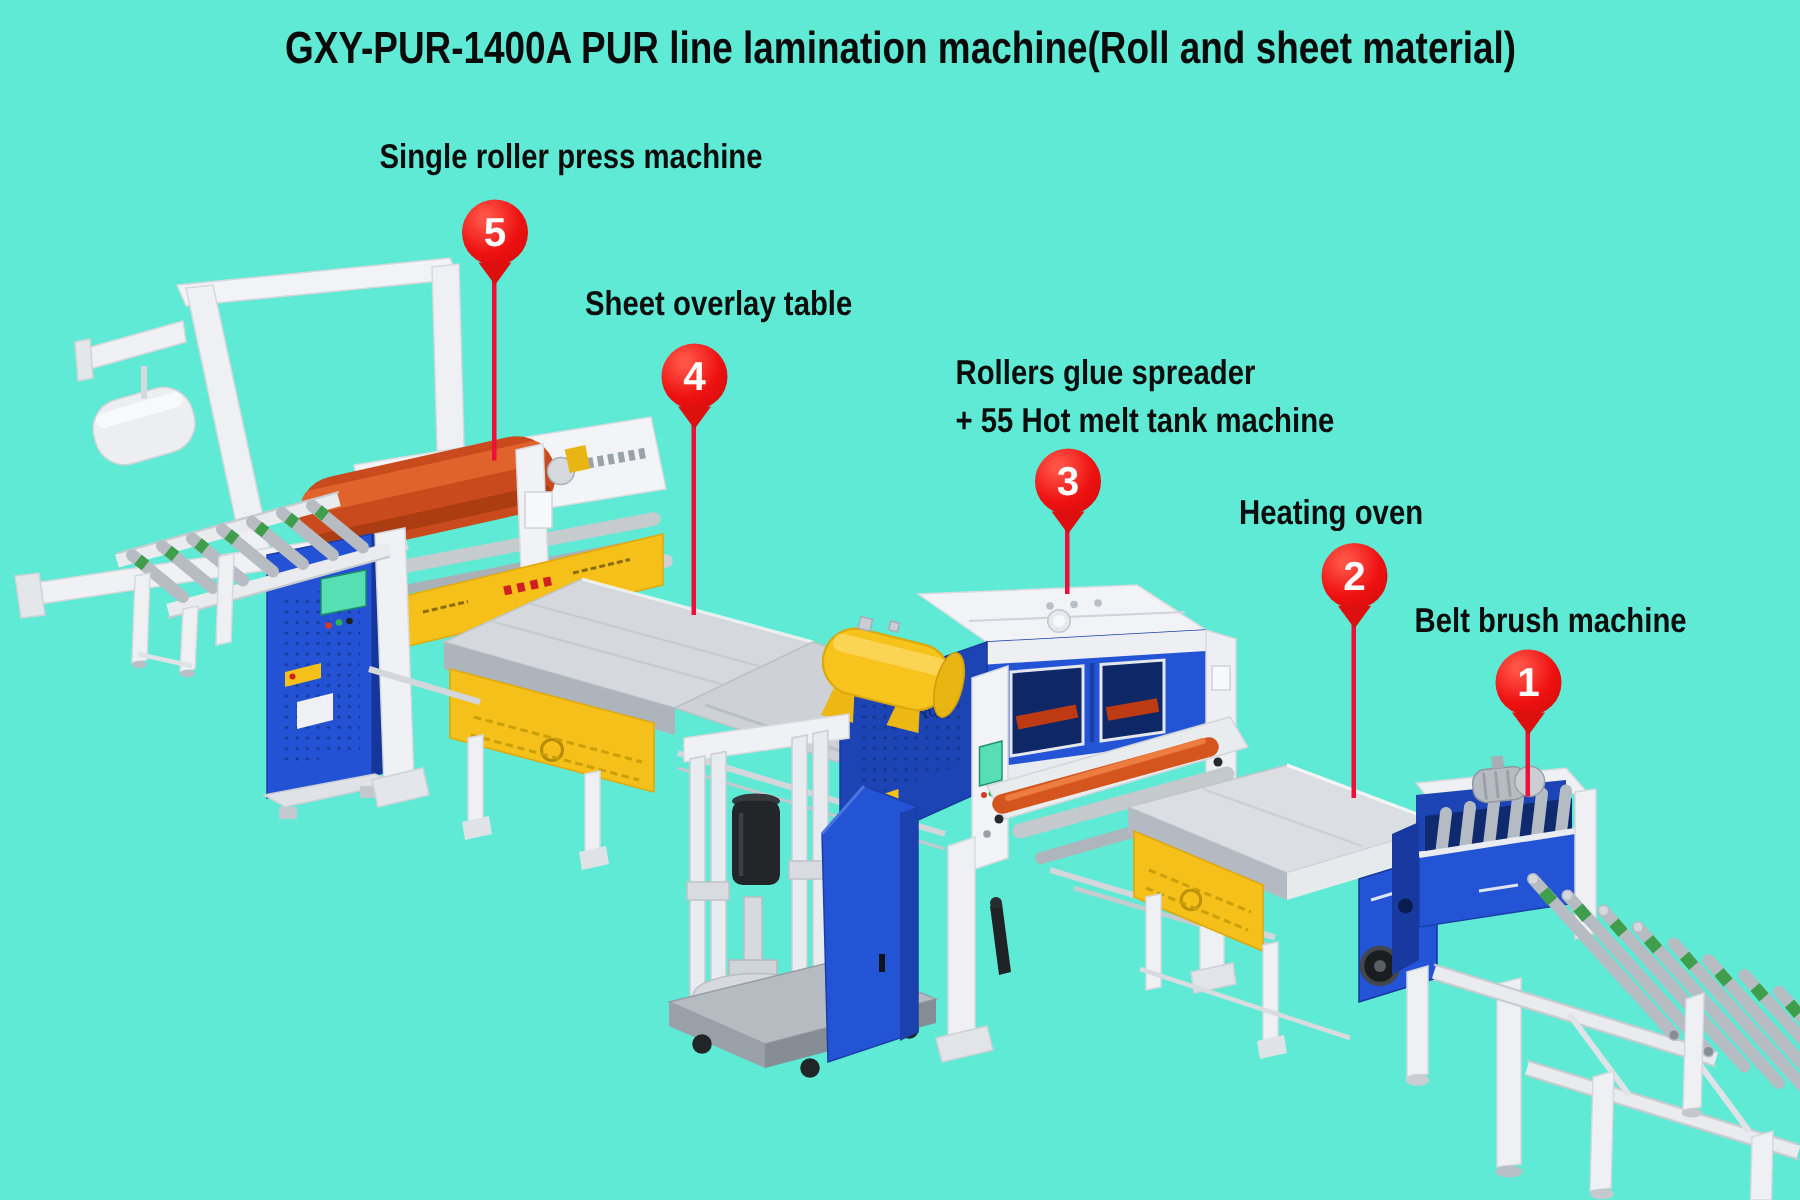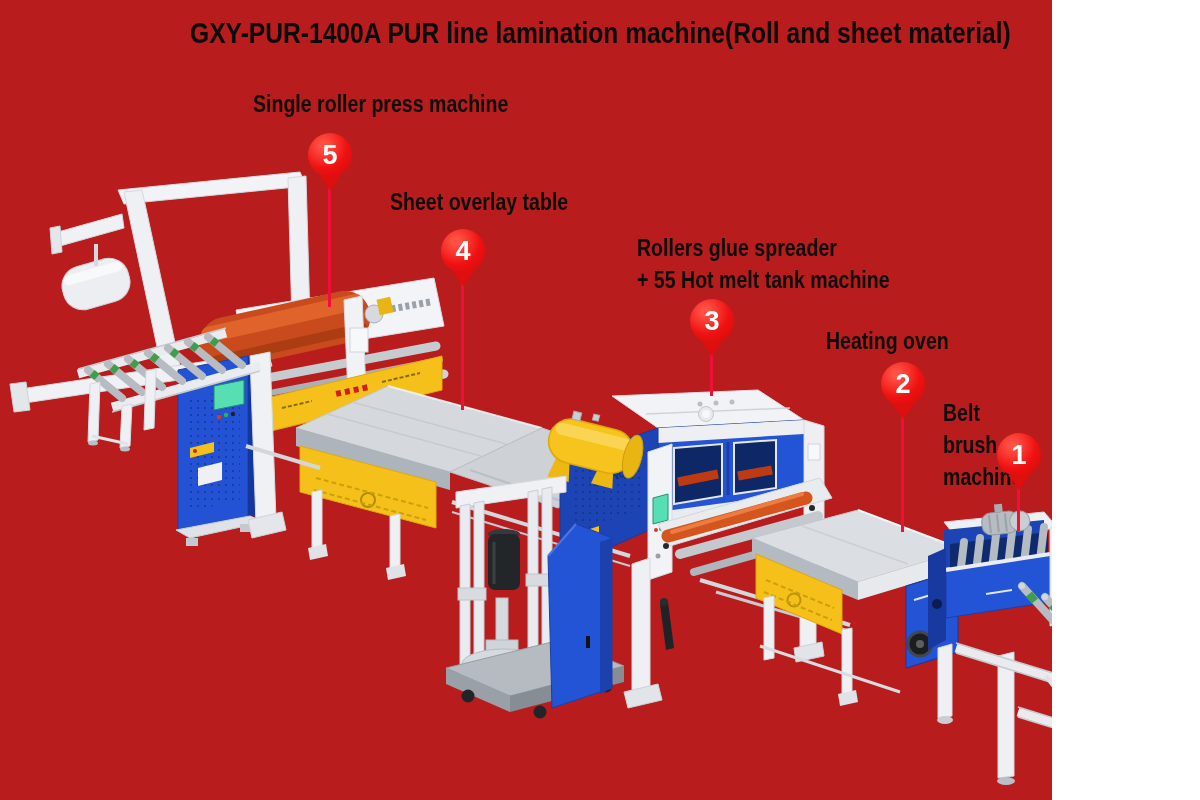--- a/index.html
+++ b/index.html
@@ -1,16 +1,16 @@
 <!DOCTYPE html>
 <html><head>
 <meta charset="utf-8">
 <style>
   html,body{margin:0;padding:0;background:#ffffff;}
-  #stage{position:relative;width:1052px;height:800px;background:#b91c1c;overflow:hidden;
+  #stage{position:relative;width:1200px;height:800px;background:#5eead4;overflow:hidden;
          font-family:"Liberation Sans",sans-serif;}
   #machine-svg{position:absolute;left:0;top:0;z-index:1;}
 
   .title-wrap{position:absolute;left:0;top:16px;width:1200px;text-align:center;z-index:3;}
   .title-text{display:inline-block;font-weight:700;font-size:30px;color:#0b0b0b;
               transform:scaleX(0.82);transform-origin:center top;white-space:nowrap;letter-spacing:0px;}
 
   .callout-label{position:absolute;z-index:3;font-weight:700;font-size:23px;color:#0d0d0d;
                  transform:scaleX(0.85);transform-origin:left top;white-space:pre-line;line-height:32px;}
   .leader{position:absolute;z-index:2;width:3px;background:#ee1038;}

